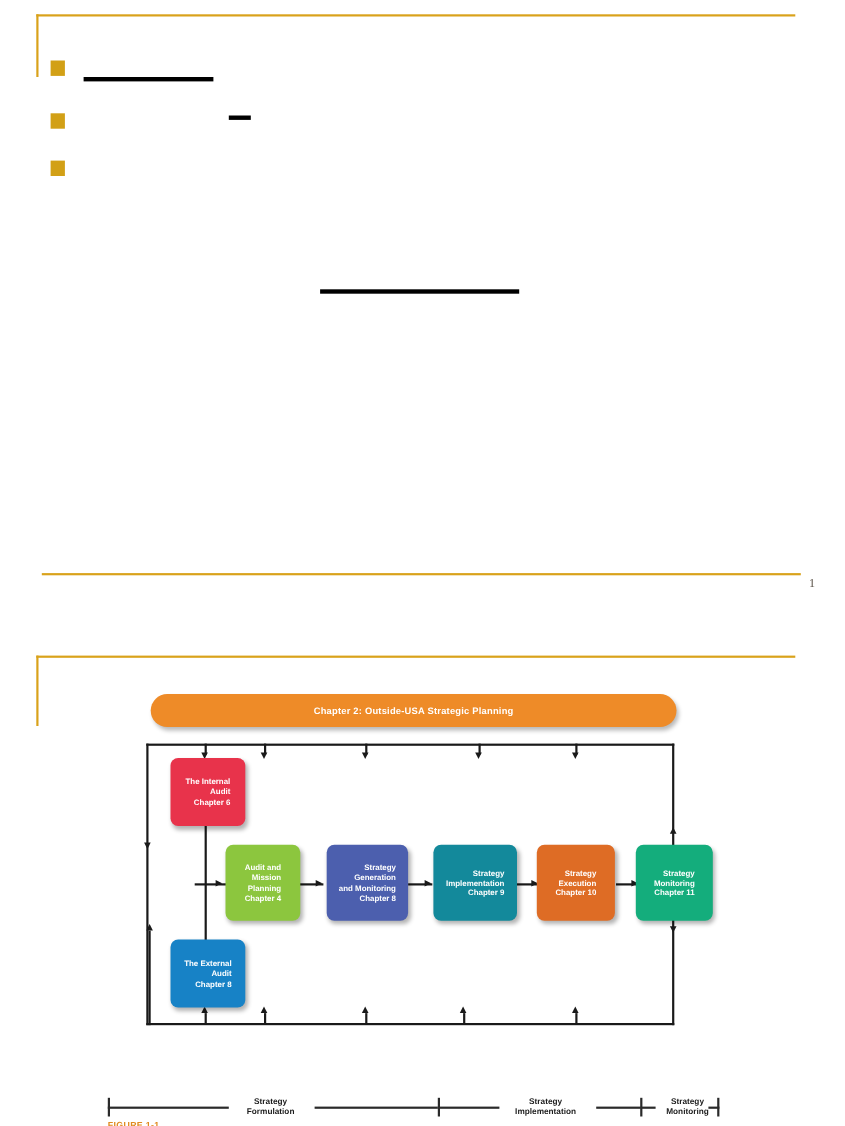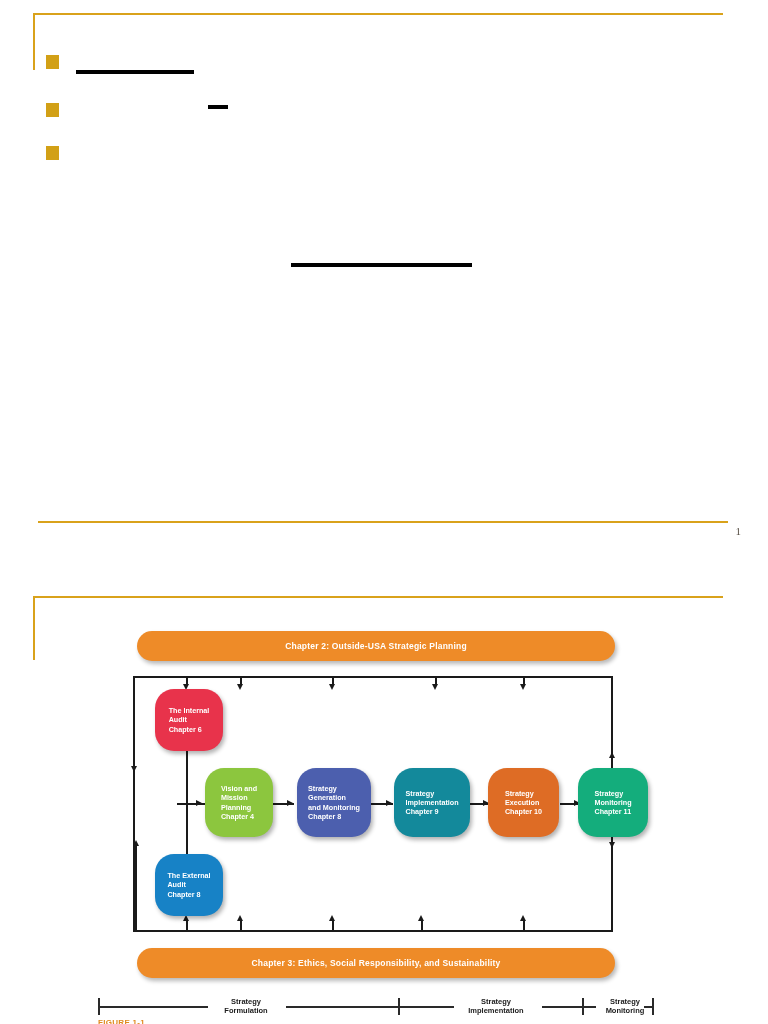--- a/index.html
+++ b/index.html
@@ -53,22 +53,22 @@
     background: #EE8B28;
     display: flex; align-items: center; justify-content: center;
     color: #ffffff; font-weight: bold; font-size: 8.5px;
     letter-spacing: .2px;
     box-shadow: 2px 3px 4px rgba(0,0,0,.28);
   }
   .banner-top    { left: 137px; top: 631px; width: 478px; height: 30px; }
   .banner-bottom { left: 137px; top: 948px; width: 478px; height: 30px; }
 
   .nodebox {
-    position: absolute; border-radius: 19px;
-    display: flex; align-items: center; justify-content: center; text-align: left;
+    position: absolute; border-radius: 7px;
+    display: flex; align-items: center; justify-content: center; text-align: right;
     color: #ffffff; font-weight: bold; font-size: 7.2px; line-height: 1.28;
     box-shadow: 2px 3px 4px rgba(0,0,0,.3);
     padding: 2px;
   }
 
   .frame-line { position: absolute; background: #1a1a1a; }
   .arrow-down, .arrow-up {
     position: absolute; width: 0; height: 0;
     border-left: 3.5px solid transparent; border-right: 3.5px solid transparent;
   }
@@ -178,21 +178,21 @@
         <div>
           <div>The Internal</div>
           <div>Audit</div>
           <div>Chapter 6</div>
         </div>
       </div>
 
 
     <div class="nodebox" id="n2" style="left: 205px; top: 768px; width: 68px; height: 69px; background: rgb(140, 198, 62);">
         <div>
-          <div>Vision and</div>
+          <div>Audit and</div>
           <div>Mission</div>
           <div>Planning</div>
           <div>Chapter 4</div>
         </div>
       </div>
 
     <div class="nodebox" id="n3" style="left: 297px; top: 768px; width: 74px; height: 69px; background: rgb(76, 95, 174);">
         <div>
           <div>Strategy</div>
           <div>Generation</div>
@@ -226,21 +226,20 @@
       </div>
 
     <div class="nodebox" id="n7" style="left: 155px; top: 854px; width: 68px; height: 62px; background: rgb(23, 130, 198);">
         <div>
           <div>The External</div>
           <div>Audit</div>
           <div>Chapter 8</div>
         </div>
       </div>
 
-    <div class="banner banner-bottom">Chapter 3: Ethics, Social Responsibility, and Sustainability</div>
 
     <div class="phase-rail">
       <div class="rail-tick" style="left:0px;"></div>
       <div class="rail-line" style="left:0px;   width:110px;"></div>
       <div class="phase-label" id="p0" style="left:108px; width:80px;">
           <div>Strategy</div>
           <div>Formulation</div>
         </div>
       <div class="rail-line" style="left:188px; width:112px;"></div>
       <div class="rail-tick" style="left:300px;"></div>

